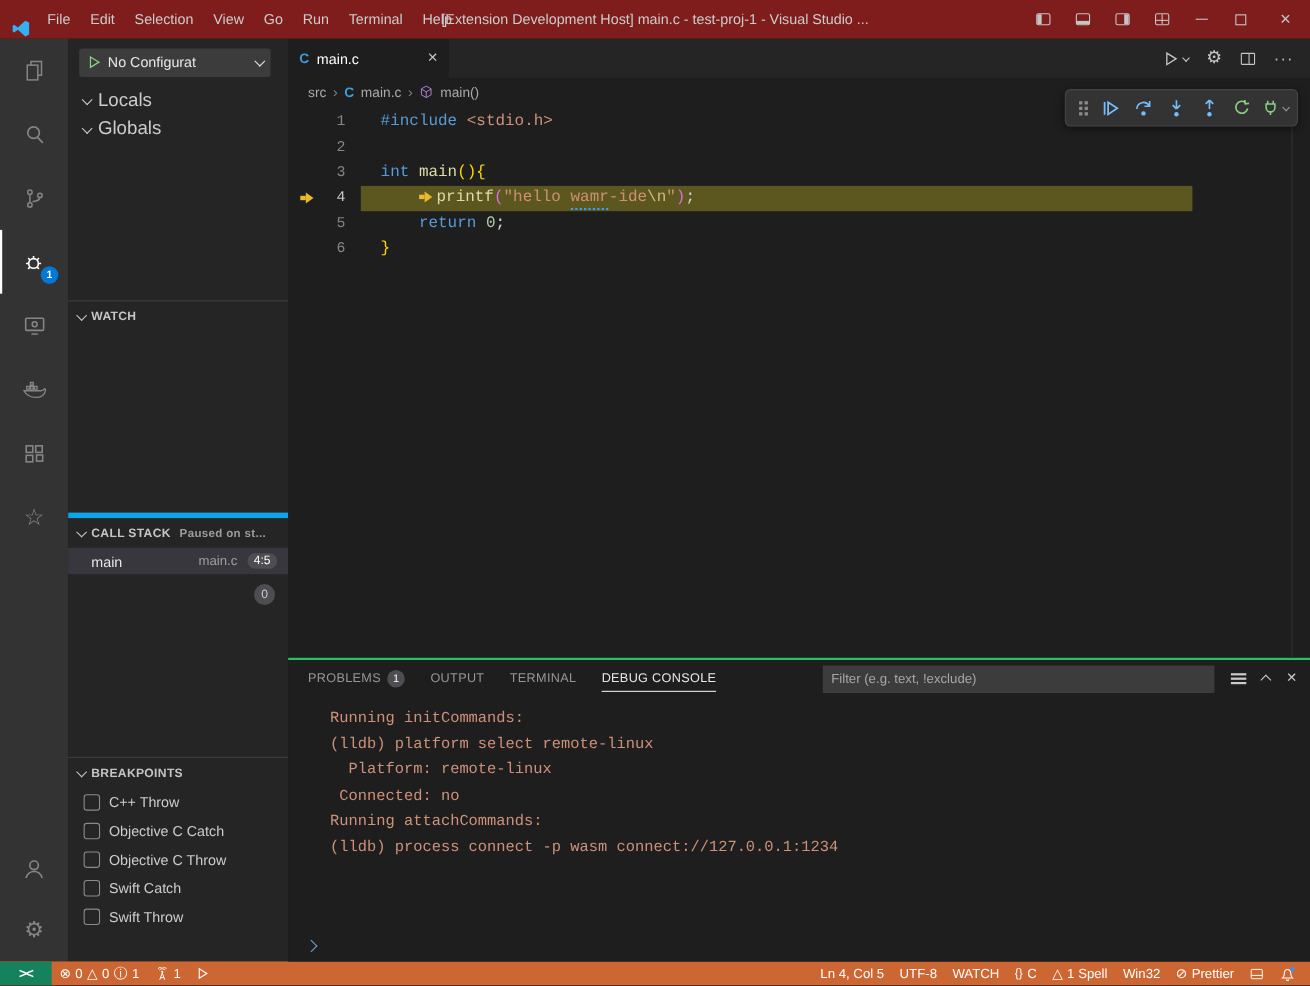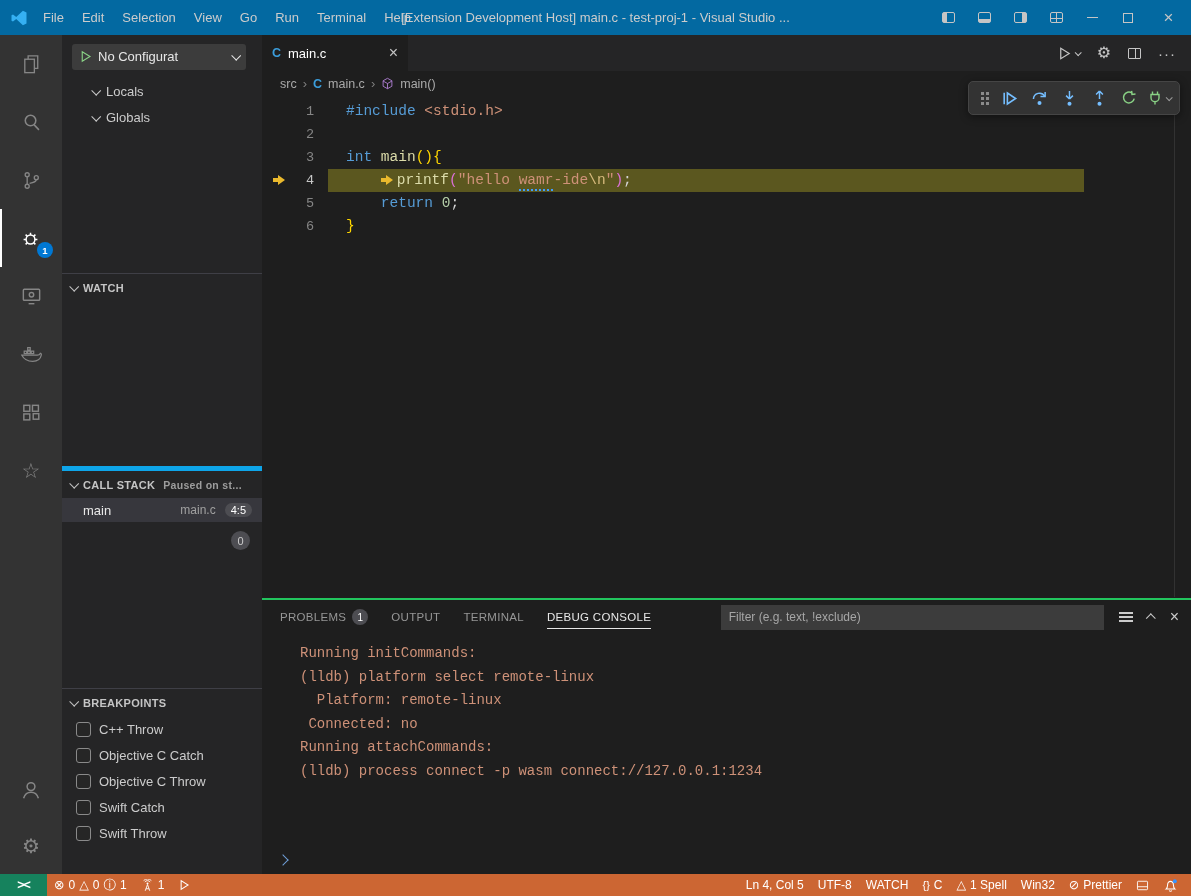--- a/index.html
+++ b/index.html
@@ -1,20 +1,20 @@
 <!DOCTYPE html>
 <html><head>
 <meta charset="utf-8">
 <style>
   html,body{margin:0;padding:0;overflow:hidden}
   body{width:1191px;height:896px;background:#1e1e1e;font-family:"Liberation Sans",sans-serif;color:#ccc;font-size:13px;-webkit-font-smoothing:antialiased}
   .window{display:flex;flex-direction:column;width:1191px;height:896px}
 
   
-  .titlebar{flex:0 0 35px;background:#0369a1;display:flex;align-items:center;position:relative;z-index:20}
+  .titlebar{flex:0 0 35px;background:#7f1d1d;display:flex;align-items:flex-end;position:relative;z-index:20}
   .logo{margin:0 6px 0 10px;display:flex;align-items:center}
   .menubar{display:flex;height:100%}
   .menu-item{padding:0 9px;display:flex;align-items:center;color:#cccccc;font-size:13px;cursor:default}
   .title-text{position:absolute;left:50%;top:0;bottom:0;transform:translateX(-50%);display:flex;align-items:center;color:#cccccc;font-size:13px;white-space:nowrap;pointer-events:none}
   .win-controls{margin-left:auto;display:flex;height:100%;align-items:center}
   .wc{width:36px;height:100%;display:flex;align-items:center;justify-content:center;color:#c5c5c5}
   .wc-close{width:45px}
   .ti-box{display:inline-block;width:13px;height:11px;border:1px solid #c5c5c5;border-radius:2px;position:relative;box-sizing:border-box}
   .ti-box.left::before{content:"";position:absolute;left:0;top:0;bottom:0;width:4px;background:#c5c5c5}
   .ti-box.bottom::before{content:"";position:absolute;left:0;right:0;bottom:0;height:3px;background:#c5c5c5}
@@ -43,21 +43,21 @@
   .run-config{flex:1;height:26px;background:#3c3c3c;border-radius:3px;display:flex;align-items:center;gap:6px;padding:0 7px;font-size:13px;color:#e7e7e7;overflow:hidden;white-space:nowrap;cursor:pointer}
   .rc-label{flex:1;overflow:hidden}
   .side-section{display:flex;flex-direction:column;box-sizing:border-box}
   .sec-variables{height:195px}
   .sec-watch{height:193px;border-top:1px solid #3f3f46}
   .sec-callstack{height:222px;border-top:5px solid #0ea5e9}
   .sec-breakpoints{flex:1;border-top:1px solid #3f3f46}
   .sec-header{height:27px;display:flex;align-items:center;gap:6px;padding:0 8px;font-size:11px;font-weight:700;color:#c5c5c5;letter-spacing:.3px;flex:0 0 27px;cursor:pointer}
   .sec-action{margin-left:auto;color:#cccccc;display:flex;align-items:center;cursor:pointer}
   .cs-status{font-size:10.5px;color:#9d9d9d;margin-left:2px;white-space:nowrap;overflow:hidden;font-weight:700}
-  .tree-row{height:26px;display:flex;align-items:center;gap:7px;padding-left:30px;font-size:13px;color:#cccccc;cursor:pointer}
+  .tree-row{height:26px;display:flex;align-items:center;gap:7px;padding-left:13px;font-size:17px;color:#cccccc;cursor:pointer}
   .tree-row.selected{background:#0e639c;color:#ffffff}
   .frame-row{height:24px;display:flex;align-items:center;background:#37373d;padding:0 10px 0 21px;font-size:13px;cursor:pointer}
   .frame-name{color:#e7e7e7}
   .frame-file{margin-left:auto;color:#a0a0a0;font-size:12px}
   .frame-pos{margin-left:9px;background:#4d4d52;border-radius:8px;padding:1px 6px;font-size:11px;color:#ffffff}
   .cs-badge{width:19px;height:19px;border-radius:50%;background:#4d4d52;color:#cccccc;font-size:11px;display:flex;align-items:center;justify-content:center;margin:9px 12px 0 auto}
   .bp-row{height:26px;display:flex;align-items:center;gap:8px;padding-left:14px;font-size:13px;color:#cccccc;cursor:pointer}
   .cb{width:15px;height:15px;border:1px solid #8a8a8a;border-radius:3px;background:#262626;box-sizing:border-box}
 
   
@@ -117,21 +117,21 @@
   .grip-dots{display:inline-block;width:3px;height:3px;background:#8b8b8b;box-shadow:0 5px 0 #8b8b8b,0 -5px 0 #8b8b8b,5px 0 0 #8b8b8b,5px 5px 0 #8b8b8b,5px -5px 0 #8b8b8b;margin-left:-4px}
 
   
   .panel{flex:0 0 276px;border-top:2px solid #22c55e;display:flex;flex-direction:column;box-sizing:border-box;background:#1e1e1e}
   .panel-header{flex:0 0 34px;display:flex;align-items:center;padding:0 12px 0 18px}
   .panel-tabs{display:flex;height:100%}
   .panel-tab{margin-right:23px;display:flex;align-items:center;gap:6px;font-size:11.5px;letter-spacing:.3px;color:#969696;position:relative;cursor:pointer;white-space:nowrap}
   .panel-tab.active{color:#e7e7e7}
   .panel-tab.active::after{content:"";position:absolute;left:0;right:0;bottom:5px;height:1px;background:#e7e7e7}
   .pt-badge{min-width:16px;height:16px;border-radius:50%;background:#4d4d52;color:#ffffff;font-size:10px;display:flex;align-items:center;justify-content:center}
-  .panel-filter{margin-left:auto;width:383px;height:25px;background:#3c3c3c;border:0;outline:none;color:#fdba74;font-size:12px;padding:0 8px;box-sizing:border-box;font-family:"Liberation Sans",sans-serif}
+  .panel-filter{margin-left:auto;width:356px;height:25px;background:#3c3c3c;border:0;outline:none;color:#fdba74;font-size:12px;padding:0 8px;box-sizing:border-box;font-family:"Liberation Sans",sans-serif}
   .panel-filter::placeholder{color:#a6a6a6}
   .panel-actions{display:flex;align-items:center;gap:15px;margin-left:15px;color:#cccccc}
   .pa-btn{display:flex;align-items:center;cursor:pointer}
   .lines-icon{display:inline-block;width:14px;height:2px;background:currentColor;box-shadow:0 -4px 0 currentColor,0 4px 0 currentColor}
   .console{flex:1;padding:8px 0 0 38px;font-family:"Liberation Mono","DejaVu Sans Mono",monospace;font-size:14px;line-height:23.5px;color:#ce9178;white-space:pre;overflow:hidden}
   .console-input{flex:0 0 28px;display:flex;align-items:center;padding-left:17px;color:#6f9fd8}
   .console-input .chev{width:7px;height:7px;border-width:1.5px}
 
   
   .statusbar{flex:0 0 22px;background:#cc6633;display:flex;align-items:stretch;color:#ffffff;font-size:12px;overflow:hidden}

